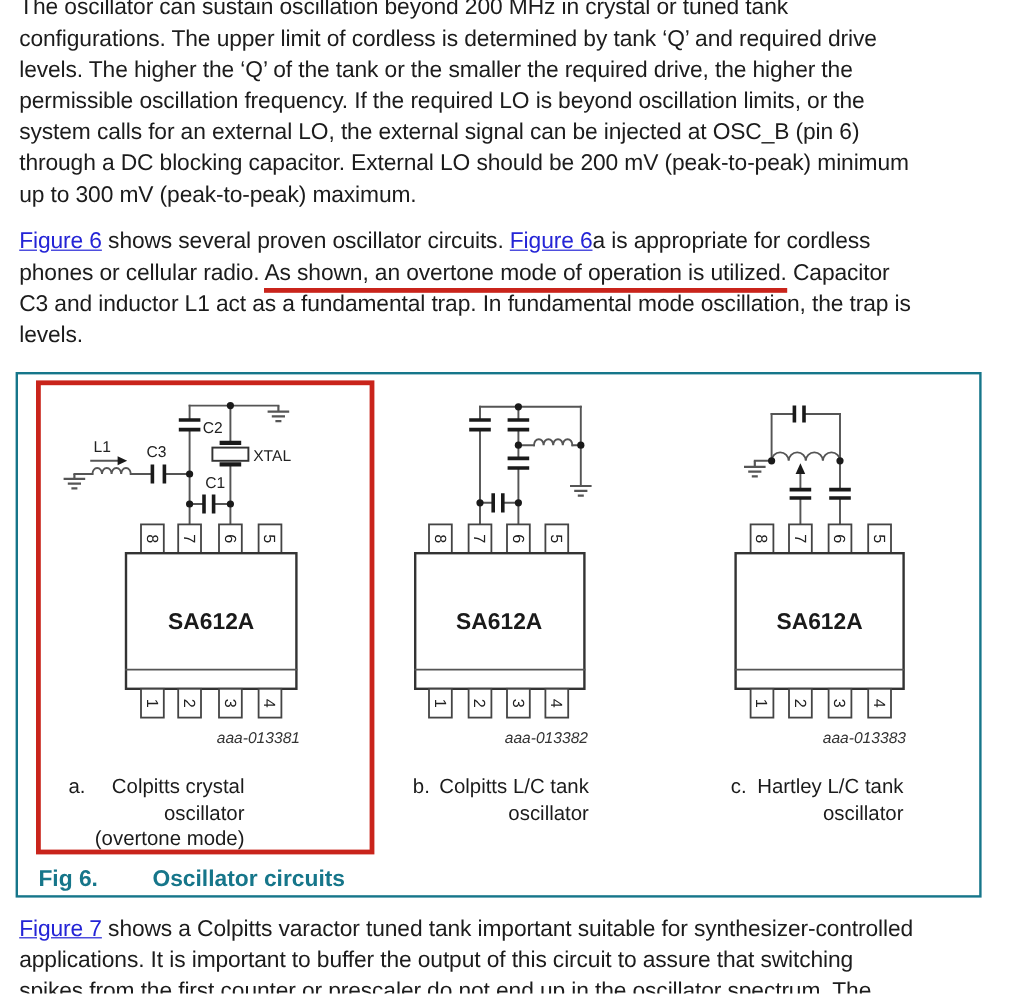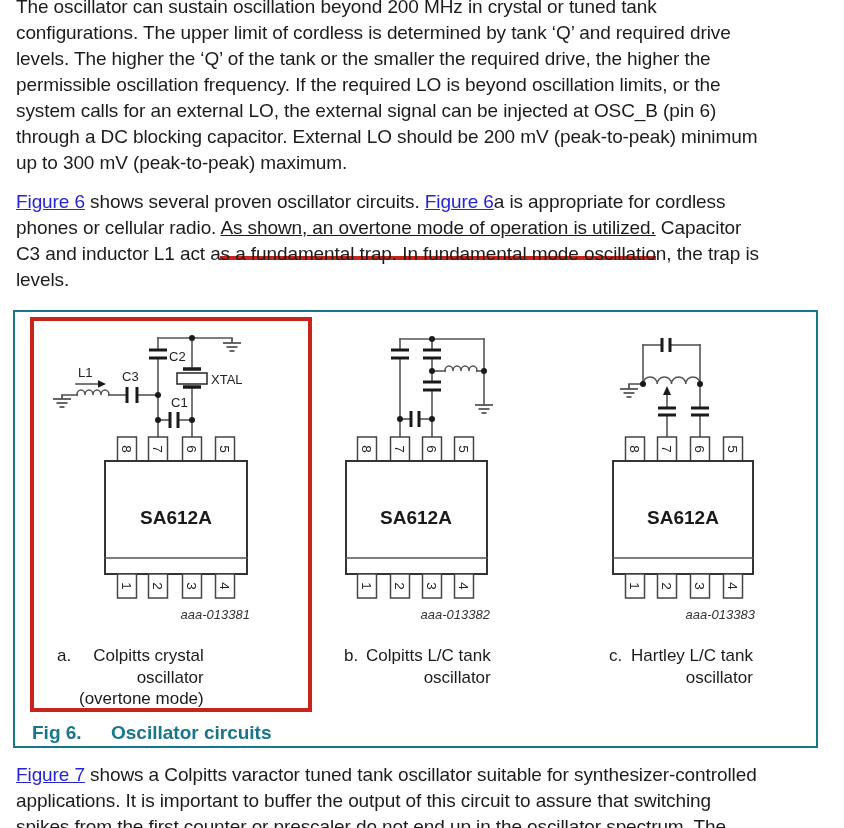--- a/index.html
+++ b/index.html
@@ -4,21 +4,21 @@
 <style>
   html,body{margin:0;padding:0;}
   body{
     width:844px;height:828px;position:relative;overflow:hidden;background:#ffffff;
     font-family:"Liberation Sans", sans-serif;color:#1c1c1c;
   }
   .para{position:absolute;left:16px;width:812px;font-size:19px;line-height:26px;letter-spacing:-0.1px;}
   .tline{white-space:pre-wrap;height:26px;}
   .seg-plain{}
   .seg-link{color:var(--link);text-decoration:underline;cursor:pointer;text-align:center;}
-  .seg-red{border-bottom:4px solid var(--red);padding-bottom:18px;text-decoration:underline;}
+  .seg-red{border-bottom:4px solid var(--red);padding-bottom:2px;}
   #p1{top:-6px;}
   #p2{top:189px;}
   #p3{top:762px;}
 
   .figure-box{
     position:absolute;left:13px;top:310px;width:805px;height:438px;
     border:2px solid var(--teal);box-sizing:border-box;background:#fff;
   }
   .annotation-red-box{
     position:absolute;left:15px;top:5px;width:282px;height:395px;
@@ -39,21 +39,21 @@
   .comp-label{font-size:13px;fill:#222;font-family:"Liberation Sans",sans-serif;}
   .pinbox{fill:#fff;stroke:#444;stroke-width:1.5;}
   .pin-num{font-size:13.5px;fill:#222;font-family:"Liberation Sans",sans-serif;}
   .chip{fill:#fff;stroke:#333;stroke-width:2;}
   .chip-label{font-size:19px;font-weight:bold;fill:#1a1a1a;font-family:"Liberation Sans",sans-serif;}
   .code{font-size:13px;font-style:italic;fill:#333;font-family:"Liberation Sans",sans-serif;}
 
   .cap{position:absolute;display:flex;font-size:17px;line-height:21.5px;color:#1b1b1b;}
   .cap-prefix{min-width:16px;margin-right:6px;}
   .cap-line{display:block;text-align:right;}
-  .fig-caption{position:absolute;left:17px;top:410px;display:flex;color:var(--teal);font-weight:bold;font-size:19px;}
+  .fig-caption{position:absolute;left:17px;top:410px;display:flex;color:var(--teal);font-weight:bold;font-size:19px;gap:16px;}
   .fig-caption .lbl{width:79px;}
 </style>
 </head>
 <body>
 
 <div id="p1" class="para">
     <div class="tline"><span class="seg-plain">The oscillator can sustain oscillation beyond 200 MHz in crystal or tuned tank</span></div>
     <div class="tline"><span class="seg-plain">configurations. The upper limit of cordless is determined by tank ‘Q’ and required drive</span></div>
     <div class="tline"><span class="seg-plain">levels. The higher the ‘Q’ of the tank or the smaller the required drive, the higher the</span></div>
     <div class="tline"><span class="seg-plain">permissible oscillation frequency. If the required LO is beyond oscillation limits, or the</span></div>
@@ -61,21 +61,21 @@
     <div class="tline"><span class="seg-plain">through a DC blocking capacitor. External LO should be 200 mV (peak-to-peak) minimum</span></div>
     <div class="tline"><span class="seg-plain">up to 300 mV (peak-to-peak) maximum.</span></div>
   </div>
 <div id="p2" class="para">
     <div class="tline"><a class="seg-link" href="#">Figure 6</a><span class="seg-plain"> shows several proven oscillator circuits. </span><a class="seg-link" href="#">Figure 6</a><span class="seg-plain">a is appropriate for cordless</span></div>
     <div class="tline"><span class="seg-plain">phones or cellular radio. </span><span class="seg-red">As shown, an overtone mode of operation is utilized.</span><span class="seg-plain"> Capacitor</span></div>
     <div class="tline"><span class="seg-plain">C3 and inductor L1 act as a fundamental trap. In fundamental mode oscillation, the trap is</span></div>
     <div class="tline"><span class="seg-plain">levels.</span></div>
   </div>
 <div id="p3" class="para">
-    <div class="tline"><a class="seg-link" href="#">Figure 7</a><span class="seg-plain"> shows a Colpitts varactor tuned tank oscillator suitable for synthesizer-controlled</span></div>
+    <div class="tline"><a class="seg-link" href="#">Figure 7</a><span class="seg-plain"> shows a Colpitts varactor tuned tank important suitable for synthesizer-controlled</span></div>
     <div class="tline"><span class="seg-plain">applications. It is important to buffer the output of this circuit to assure that switching</span></div>
     <div class="tline"><span class="seg-plain">spikes from the first counter or prescaler do not end up in the oscillator spectrum. The</span></div>
   </div>
 
 <div class="figure-box">
 
   <div class="annotation-red-box"></div>
 
   <svg id="circ-a" class="circuit" width="280" height="305" viewBox="0 0 280 305">
     <g class="wire">

